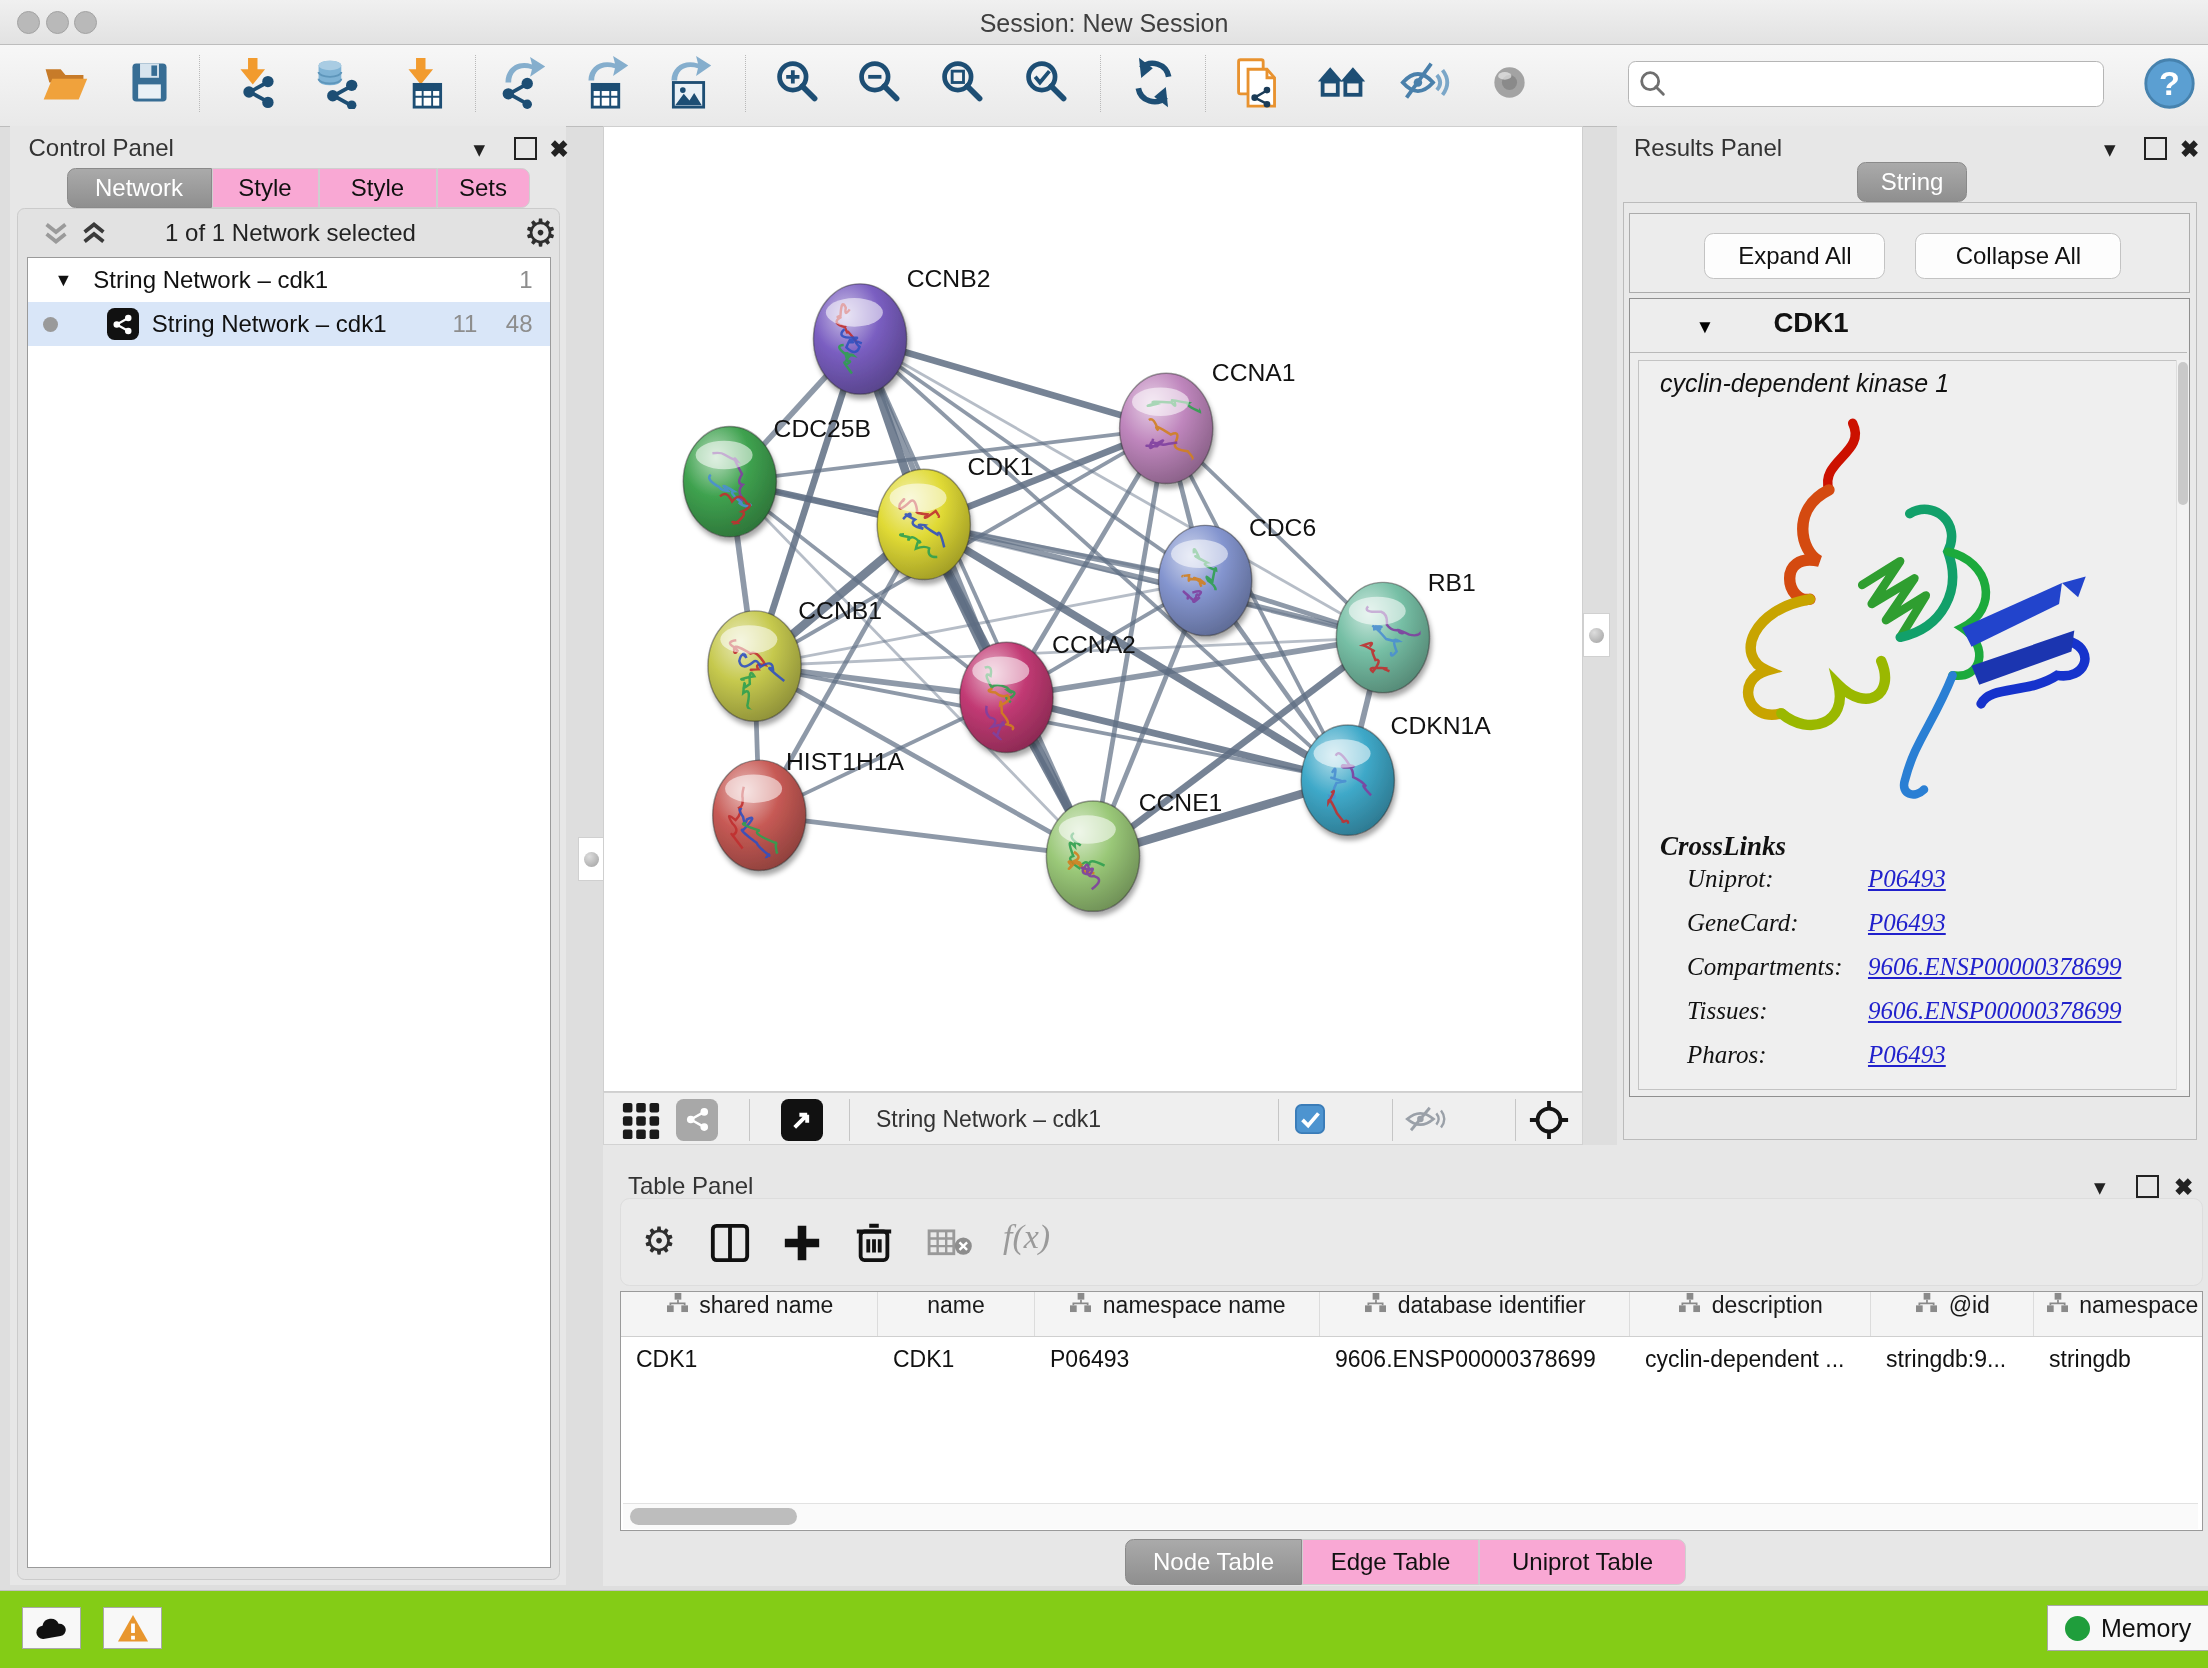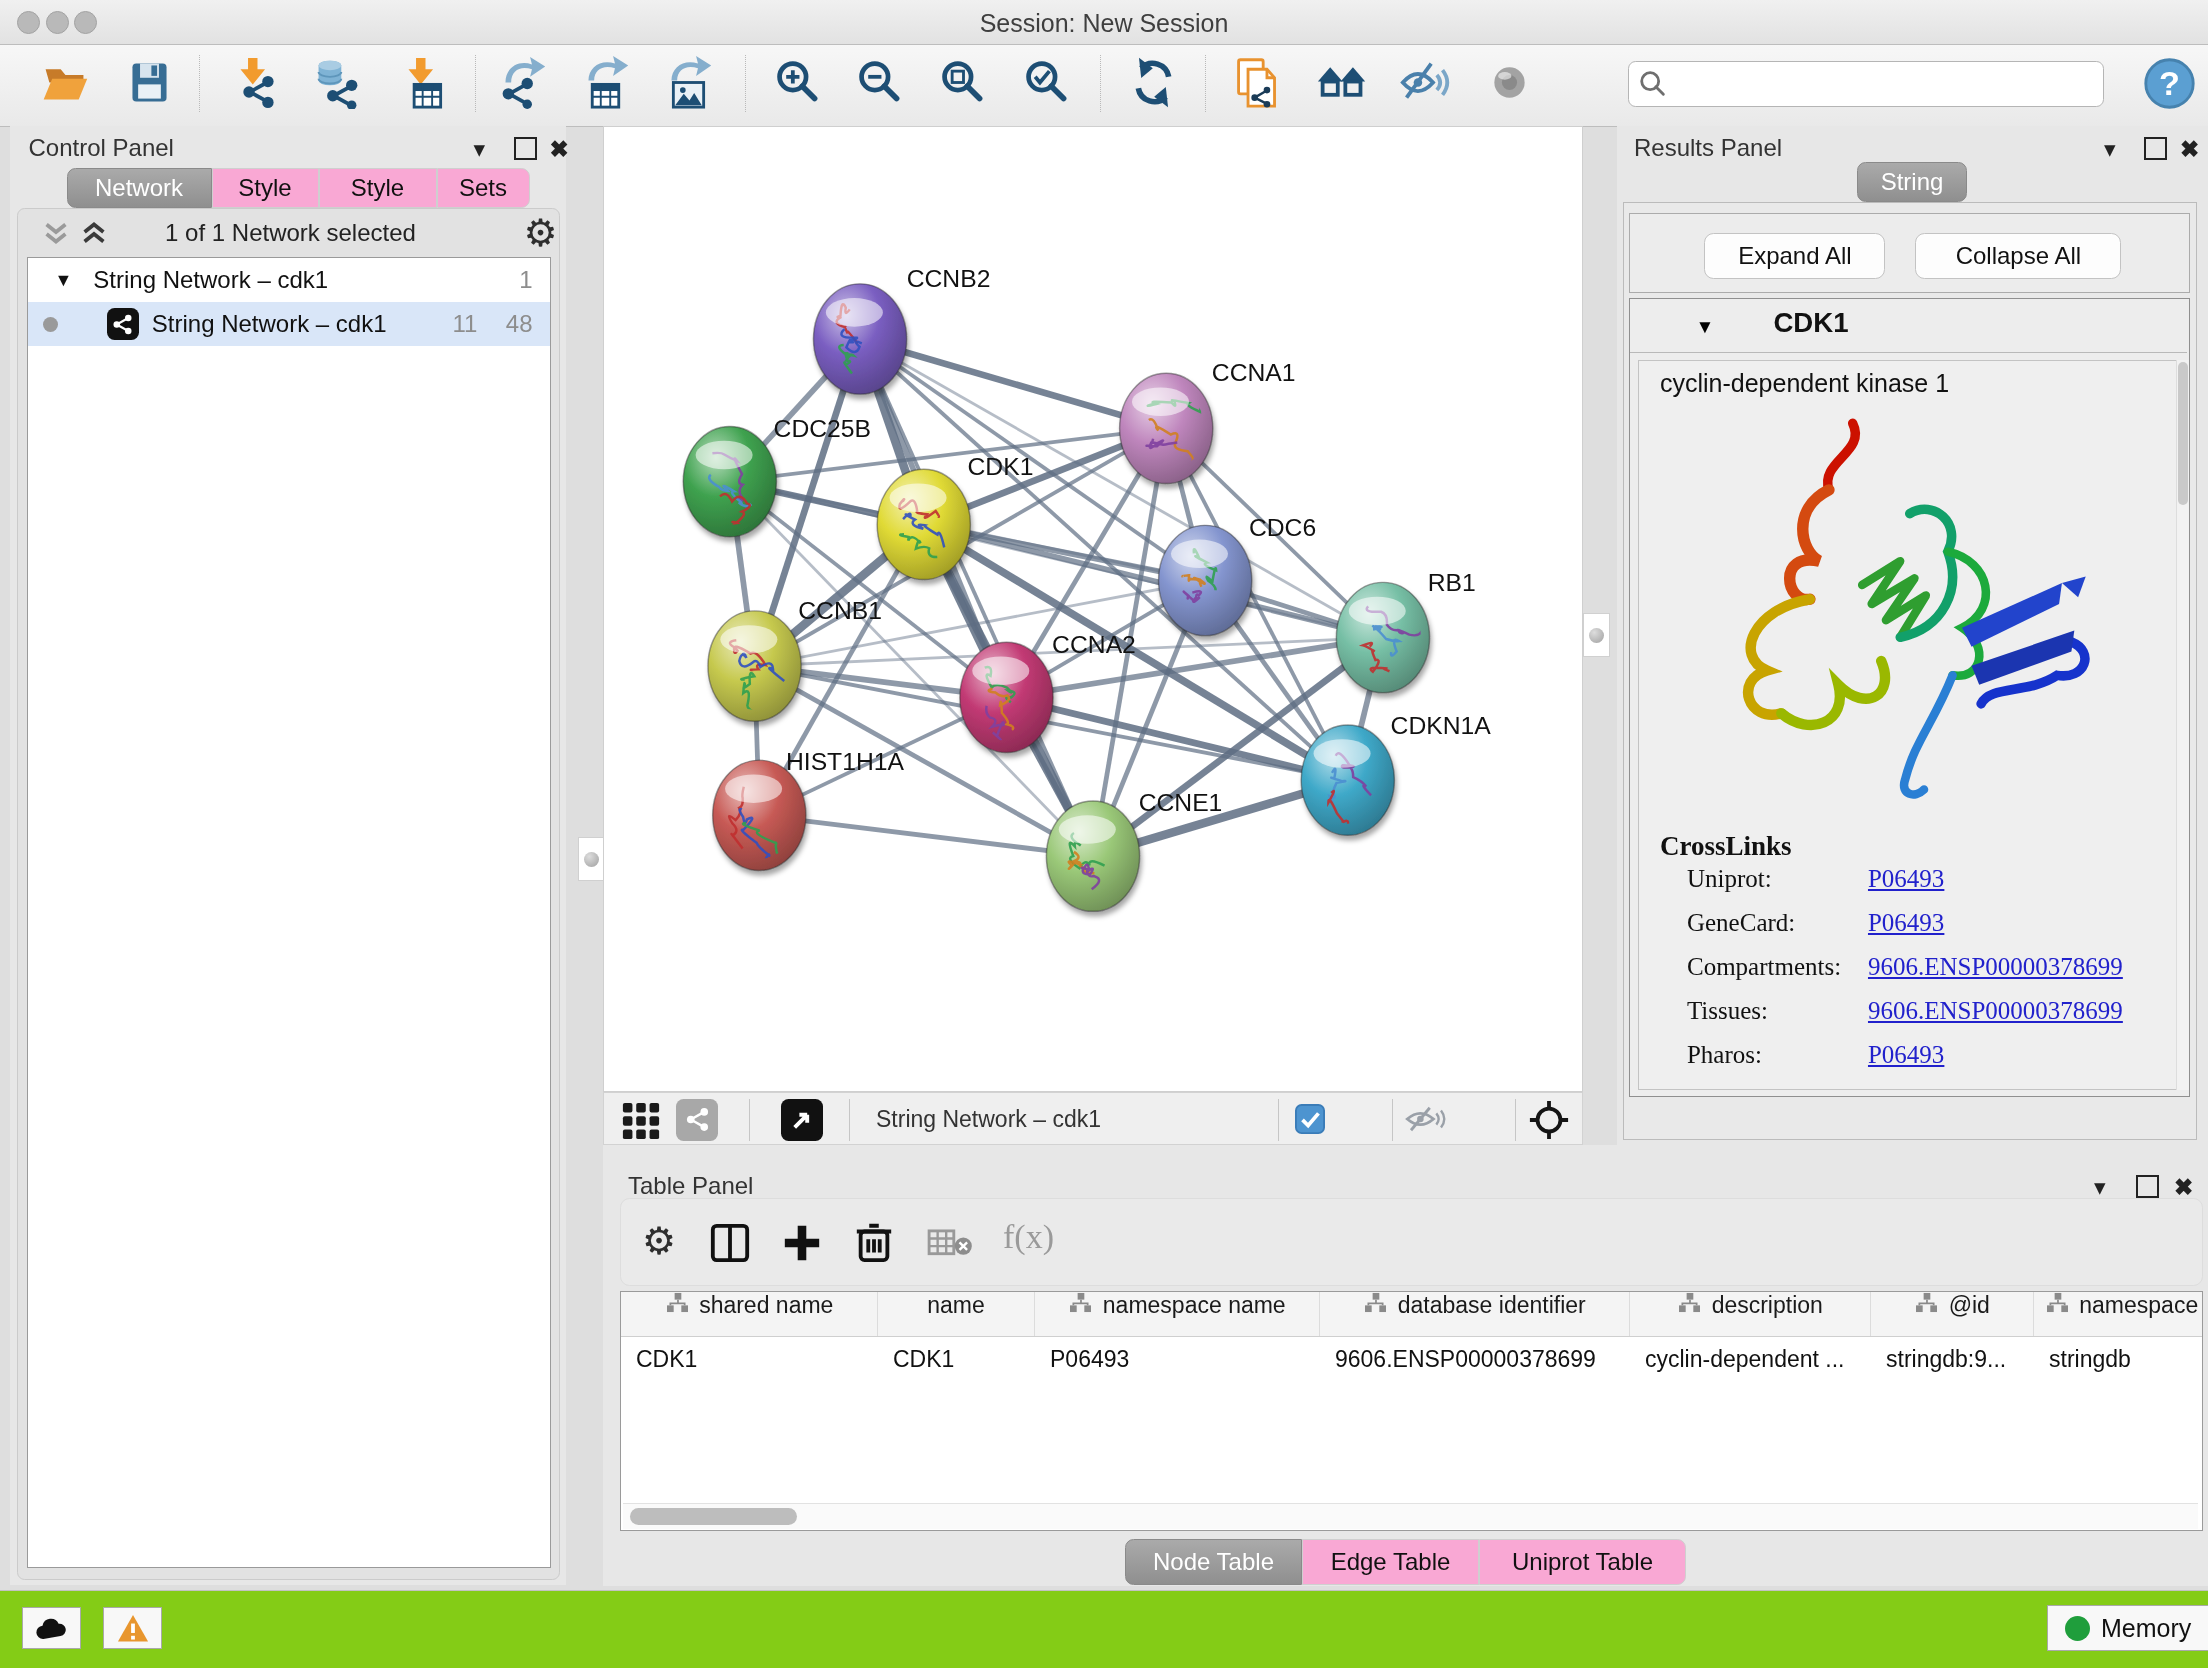--- a/index.html
+++ b/index.html
@@ -43,21 +43,21 @@
   .nettb .vline{top:5.7px;height:42px;border-left:1px solid #c6c6c6;width:0;}
   .netname{font-size:23px;color:#333;}
   .cnt-txt{font-size:23px;color:#b91c1c;margin-top:40px;}
   
   .rpanel{left:1617px;top:126px;width:592px;height:1020px;background:#e7e7e7;}
   .rbox{left:5.7px;top:76px;width:574px;height:938px;background:#e9e9e9;border:1px solid #bbb;box-sizing:border-box;}
   .expbox{left:5.7px;top:9.5px;width:561px;height:80px;background:#ececec;border:1px solid #ababab;box-sizing:border-box;}
   .btn{background:#fdfdfd;border:1.9px solid #c3c3c3;border-radius:9.5px;font-size:24px;color:#111;
        display:flex;align-items:center;justify-content:center;text-align:right;}
   .cdkbox{left:5.7px;top:95px;width:561px;height:799px;background:#ededed;border:1.9px solid #8f8f8f;box-sizing:border-box;}
-  .cdk-inner{left:7.6px;top:61px;width:542px;height:730px;background:#efefef;border:1px solid #c3c3c3;box-sizing:border-box;}
+  .cdk-inner{left:7.6px;top:61px;width:542px;height:730px;background:#efefef;border:1px solid #c3c3c3;box-sizing:border-box;font-style:italic;}
   .serif{font-family:"Liberation Serif",serif;}
   .xrow{display:flex;font-size:25px;height:44px;align-items:center;}
   .xlabel{width:181px;color:#111;}
   .xlink{text-decoration:underline;cursor:pointer;}
   
   .tpanel{left:603px;top:1145px;width:1605px;height:441px;background:#e7e7e7;}
   .ttool{left:17px;top:53px;width:1583px;height:88px;background:#eaeaea;border-radius:9.5px;border:1px solid #ddd;box-sizing:border-box;}
   .ttable{left:17px;top:146px;width:1583px;height:240px;background:#fff;border:1.9px solid #9a9a9a;box-sizing:border-box;}
   .thead{display:flex;height:44px;background:#f4f4f4;border-bottom:1px solid #cfcfcf;}
   .th{display:flex;align-items:flex-start;justify-content:center;gap:9.5px;font-size:23px;color:#1a1a1a;
@@ -67,21 +67,21 @@
       overflow:hidden;white-space:nowrap;flex:0 0 auto;}
   .hscroll{left:1.9px;top:211px;width:1575px;height:25px;background:#fafafa;border-top:1px solid #e2e2e2;}
   .hthumb{left:7.6px;top:3.8px;width:167px;height:17px;background:#bdbdbd;border-radius:8.6px;}
   
   .statusbar{left:0;top:1590px;width:2208px;height:78px;background:#84cc16;border-top:1px solid #c2c2c2;}
   .sbtn{border:1.9px solid #a9a9a9;background:#f8f8f8;display:flex;align-items:center;justify-content:center;}
   .handle{background:#fff;border:1px solid #d0d0d0;display:flex;align-items:center;justify-content:center;}
   .handle .dot{width:15px;height:15px;border-radius:50%;background:radial-gradient(circle at 35% 30%,#ddd,#9f9f9f);}
   .vscroll{background:#f2f2f2;border-left:1px solid #ddd;}
   .vthumb{background:#c9c9c9;border-radius:5.7px;}
-  .fx{font-family:"Liberation Serif",serif;font-size:34px;color:#9a9a9a;}
+  .fx{font-family:"Liberation Serif",serif;font-style:italic;font-size:34px;color:#9a9a9a;}
   .gearglyph{font-size:38px;color:#2e2e2e;line-height:1;}
 </style>
 </head>
 <body>
 
 <div class="abs titlebar">
   <div class="abs tl-dot" style="left:17px"></div>
   <div class="abs tl-dot" style="left:46px"></div>
   <div class="abs tl-dot" style="left:74px"></div>
   <div class="abs win-title">Session: New Session</div>

